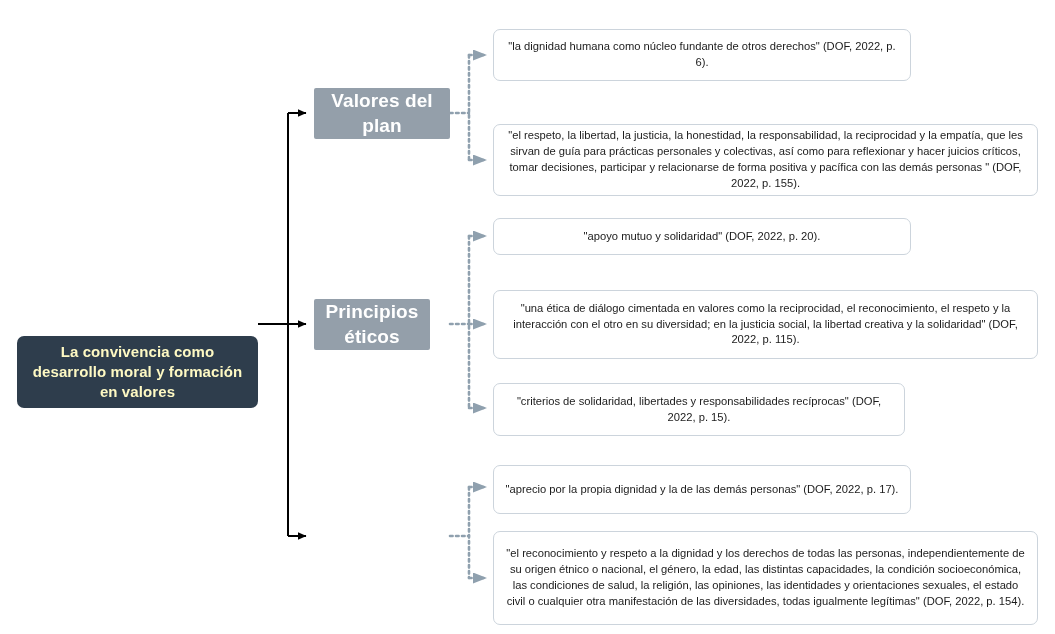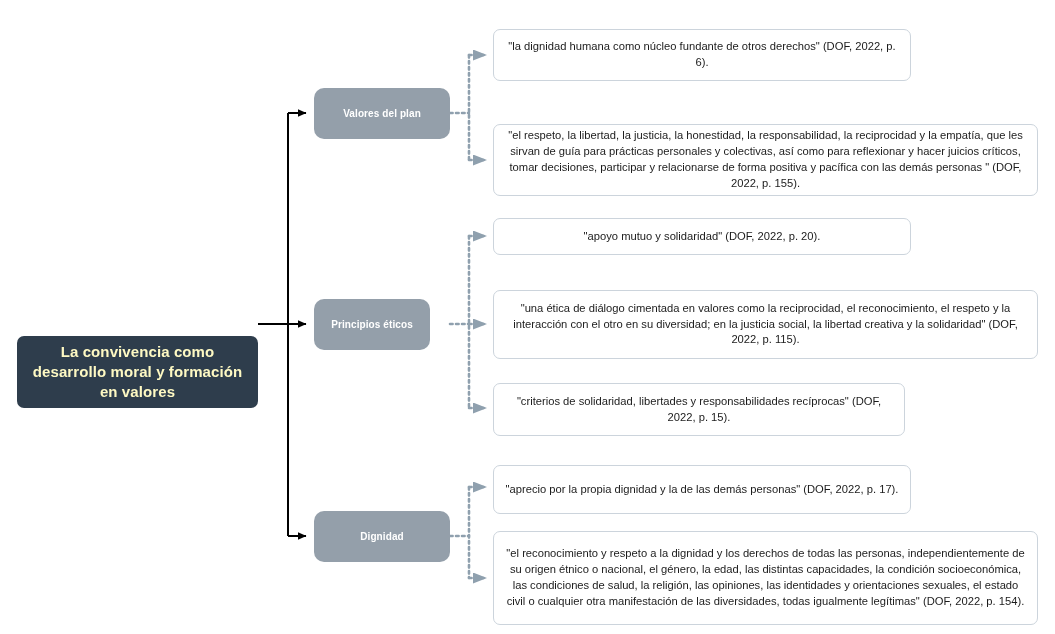--- a/index.html
+++ b/index.html
@@ -46,22 +46,22 @@
     line-height: 1.32;
     padding: 6px 10px;
     letter-spacing: .1px;
     margin-top: 48px;
   }
 
   
   .branch-node {
     background: #949faa;
     color: #ffffff;
-    border-radius: 10px;
-    font-size: 10px;
+    border-radius: 2px;
+    font-size: 19px;
     font-weight: bold;
     line-height: 1.3;
     padding: 5px 8px;
     letter-spacing: .1px;
   }
 
   
   .leaf-node {
     background: #ffffff;
     color: #1b1b1b;
@@ -128,23 +128,20 @@
   </div>
 
   <div class="node branch-node" style="left:314px; top:88px; width:136px; height:51px;">
     <span>Valores del plan</span>
   </div>
 
   <div class="node branch-node" style="left:314px; top:299px; width:116px; height:51px;">
     <span>Principios éticos</span>
   </div>
 
-  <div class="node branch-node" style="left:314px; top:511px; width:136px; height:51px;">
-    <span>Dignidad</span>
-  </div>
 
   <div class="node leaf-node" style="left:493px; top:29px; width:418px; height:52px;">
     <span>"la dignidad humana como núcleo fundante de otros derechos" (DOF, 2022, p. 6).</span>
   </div>
 
   <div class="node leaf-node" style="left:493px; top:124px; width:545px; height:72px;">
     <span>"el respeto, la libertad, la justicia, la honestidad, la responsabilidad, la reciprocidad y la empatía, que les sirvan de guía para prácticas personales y colectivas, así como para reflexionar y hacer juicios críticos, tomar decisiones, participar y relacionarse de forma positiva y pacífica con las demás personas " (DOF, 2022, p. 155).</span>
   </div>
 
   <div class="node leaf-node" style="left:493px; top:218px; width:418px; height:37px;">

